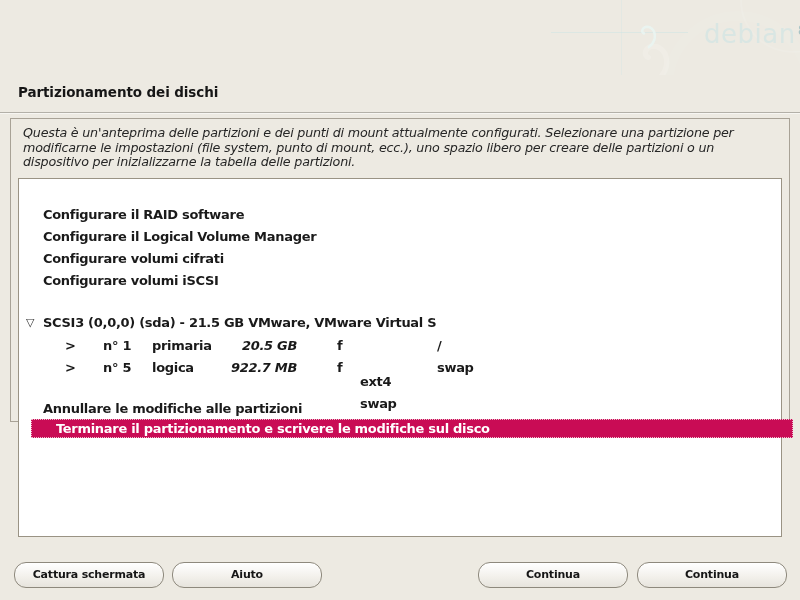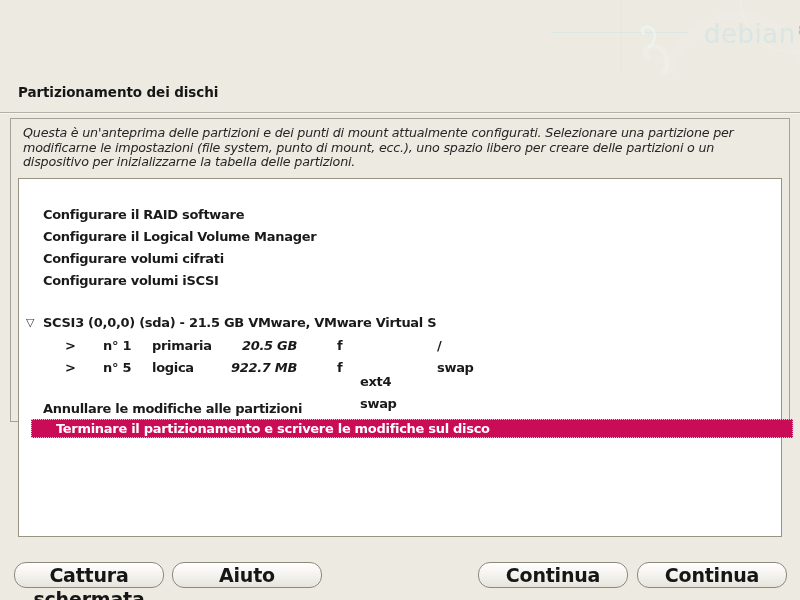--- a/index.html
+++ b/index.html
@@ -86,21 +86,21 @@
     font-size:13px; font-weight:bold; letter-spacing:-0.3px; white-space:nowrap;
   }
   .action-sel .indent { position:absolute; left:24px; }
 
   
   .btn {
     position:absolute; top:562px; width:150px; height:26px;
     border:1px solid #8e897d; border-radius:12px;
     background:linear-gradient(#ffffff, #f3f1ec 55%, #e7e4dd);
     font-family:"DejaVu Sans", sans-serif;
-    font-size:19px; font-weight:bold; color:#161616;
+    font-size:11px; font-weight:bold; color:#161616;
     text-align:center; line-height:24px; letter-spacing:-0.2px;
     cursor:pointer;
   }
   .btn-capture { left:14px; }
   .btn-help   { left:172px; }
   .btn-back   { left:478px; }
   .btn-cont   { left:637px; }
 </style>
 </head>
 <body>

